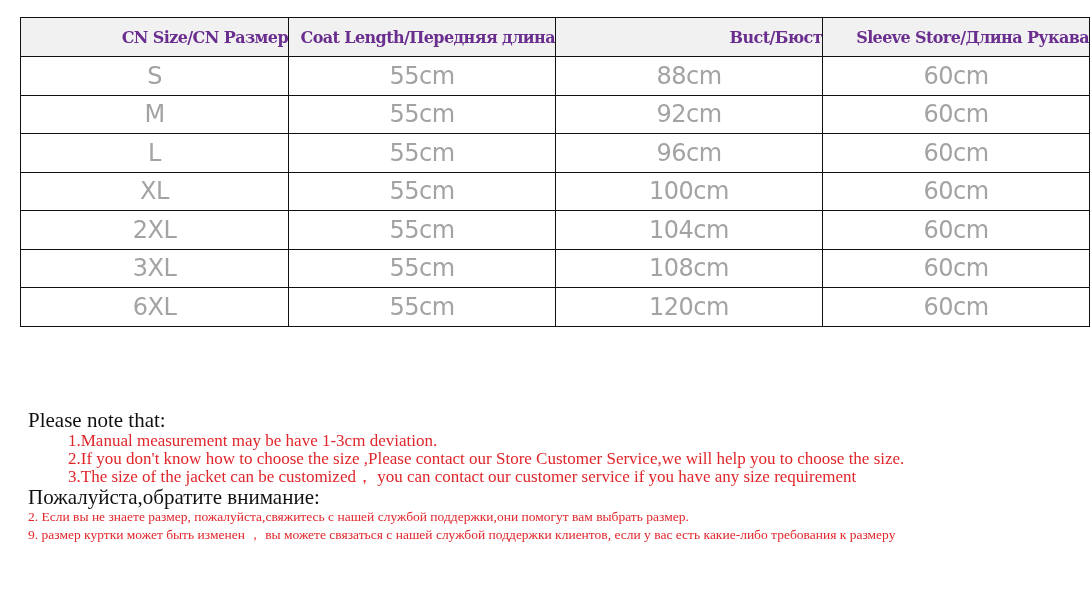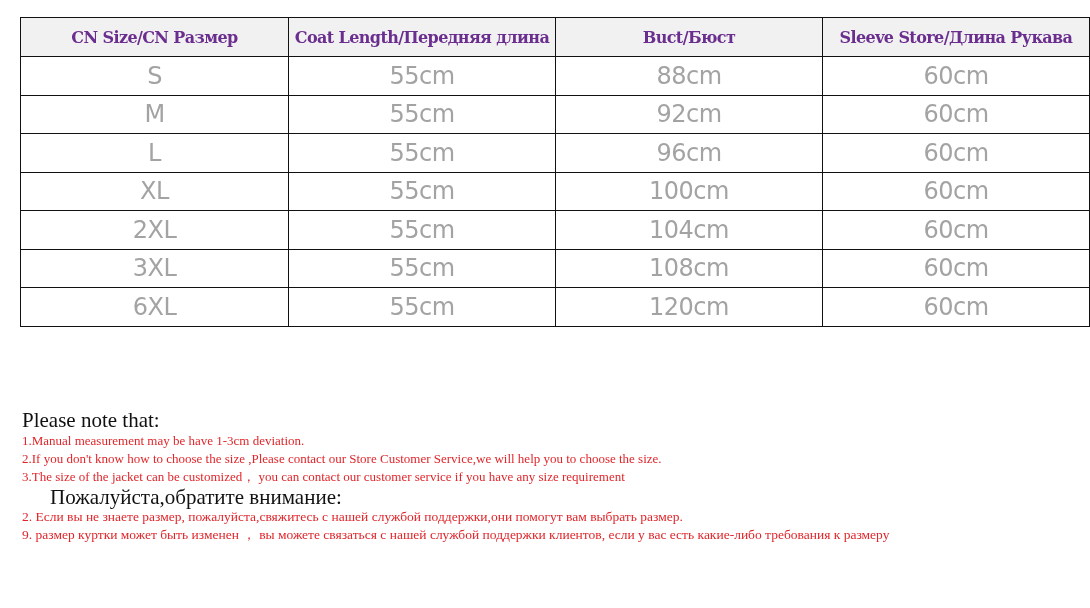--- a/index.html
+++ b/index.html
@@ -6,30 +6,30 @@
   body { width:1090px; height:608px; position:relative; overflow:hidden; font-family:"Liberation Serif", serif; }
   table.size-table {
     position:absolute; left:20px; top:17px; width:1069px;
     border-collapse:collapse; table-layout:fixed;
   }
   table.size-table th, table.size-table td {
     border:1.5px solid #111; text-align:center; padding:0; overflow:hidden; white-space:nowrap;
   }
   table.size-table th {
     height:38px; background:#f2f1f1; color:#6a2e8f;
-    font-family:"DejaVu Serif", serif; font-weight:bold; font-size:16px; letter-spacing:-0.6px;
+    font-family:"DejaVu Serif", serif; font-weight:bold; font-size:16px; letter-spacing:-0.6px;text-align:right;
   }
   table.size-table td {
     height:37.5px; color:#a3a3a3;
     font-family:"DejaVu Sans", sans-serif; font-size:24px; letter-spacing:-0.5px;
   }
-  .notes { position:absolute; left:22px; top:408px; }
+  .notes { position:absolute; left:28px; top:408px; }
   .note-title { color:#111; font-family:"Liberation Serif", serif; font-size:21px; line-height:24px; }
-  .note-line { color:#e0262b; font-family:"Liberation Serif", serif; font-size:13px; line-height:18px; white-space:nowrap; }
-  .ru-title { color:#111; font-family:"Liberation Serif", serif; font-size:21px; line-height:22px; margin-top:0px;margin-left:28px; }
+  .note-line { color:#e0262b; font-family:"Liberation Serif", serif; font-size:17px; line-height:18px; white-space:nowrap;margin-left:40px; }
+  .ru-title { color:#111; font-family:"Liberation Serif", serif; font-size:21px; line-height:22px; margin-top:0px; }
   .ru-line { color:#e0262b; font-family:"Liberation Serif", serif; font-size:13.5px; line-height:18px; white-space:nowrap; }
 </style>
 </head>
 <body>
 
 <table class="size-table">
   <colgroup>
     <col style="width:268px">
       <col style="width:267px">
       <col style="width:267px">

